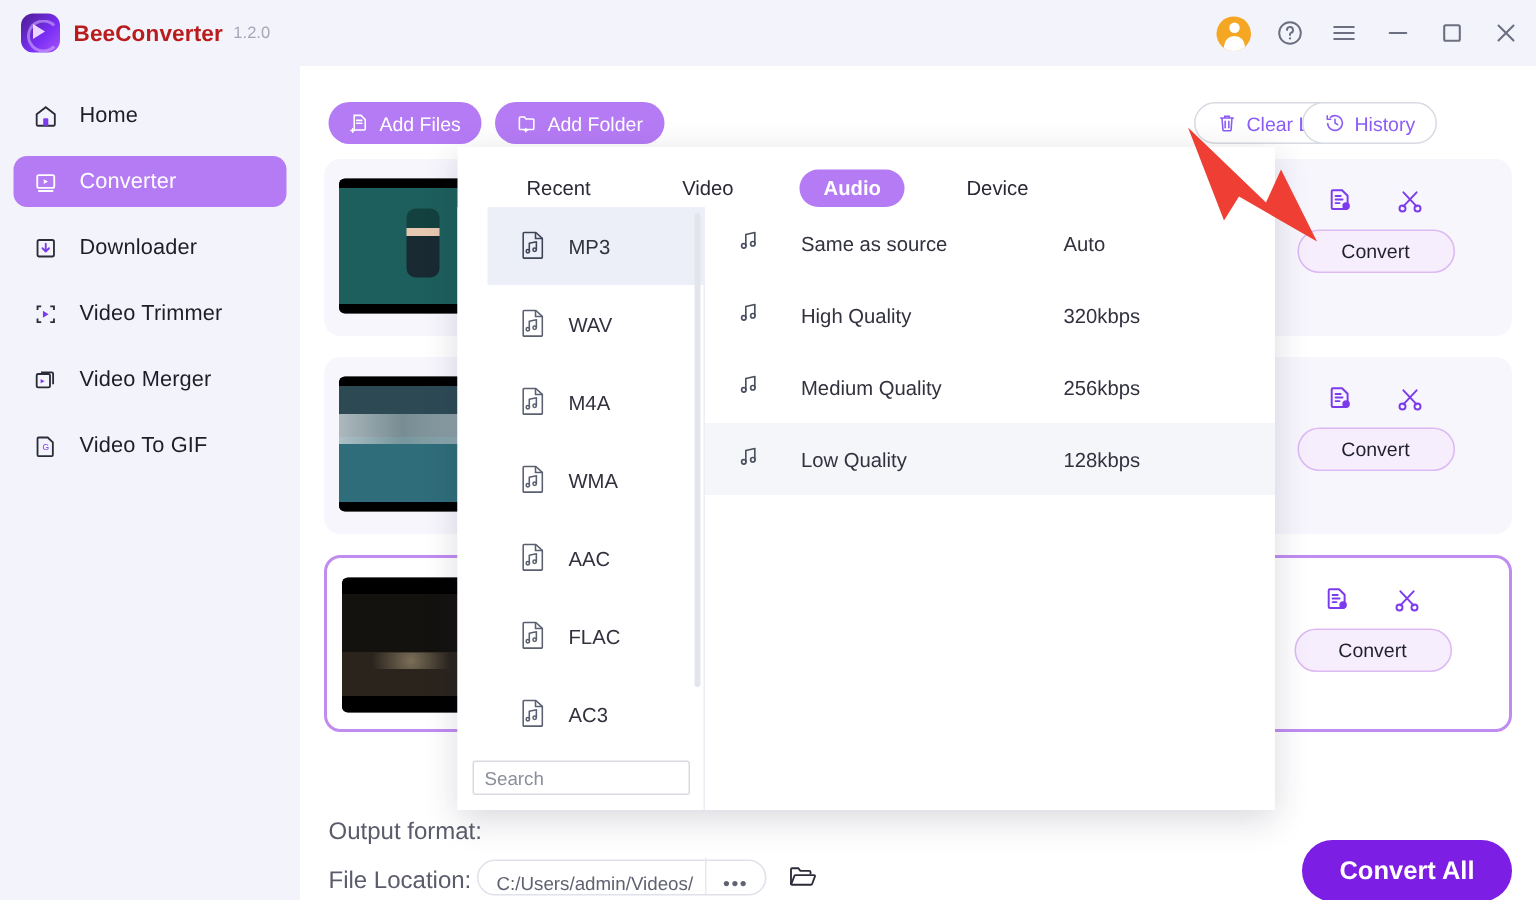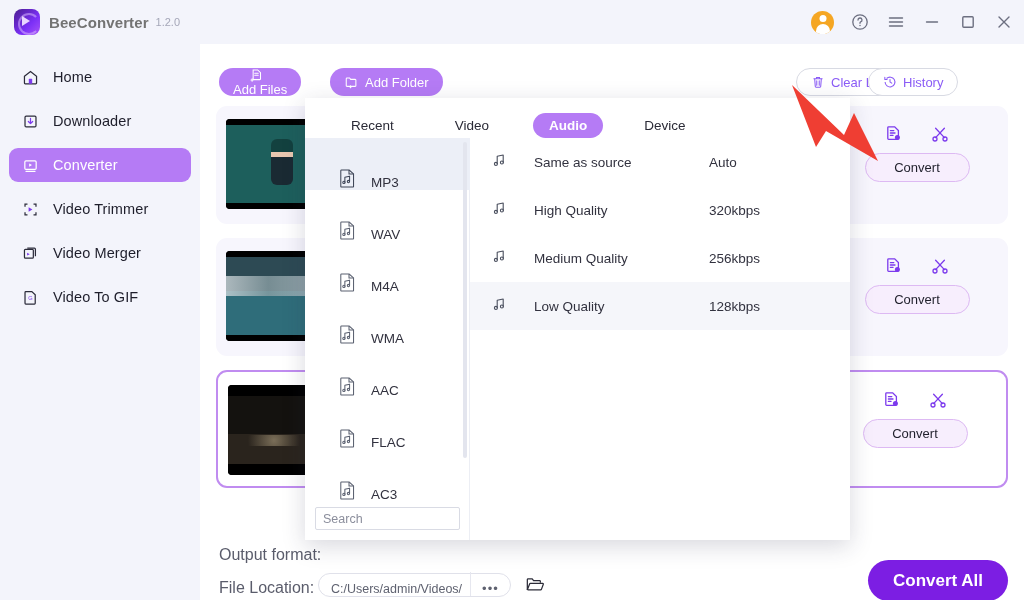--- a/index.html
+++ b/index.html
@@ -35,21 +35,21 @@
     border-top: 5px solid transparent;
     border-bottom: 5px solid transparent;
   }
   .logo::before {
     content: ""; position: absolute; left: 4px; top: 4px;
     width: 18px; height: 18px; border-radius: 50%;
     border: 2px solid rgba(216,180,254,.55);
     border-right-color: transparent;
   }
   .app-title {
-    font-size: 15px; font-weight: bold; color: #737373;
+    font-size: 15px; font-weight: bold; color: #b91c1c;
     margin-left: 9px; letter-spacing: .1px;
   }
   .app-version { font-size: 11px; color: #a5a7b8; margin-left: 7px; }
 
   .winctrls {
     position: absolute; right: 10px; top: 0; height: 44px;
     display: flex; align-items: center; gap: 16px;
   }
   .avatar {
     width: 23px; height: 23px; border-radius: 50%;
@@ -111,21 +111,21 @@
   .pill-btn {
     position: absolute; display: inline-flex; align-items: center;
     height: 28px; border-radius: 14px; padding: 0 14px;
     font-size: 13px; cursor: pointer; white-space: nowrap;
   }
   .pill-purple { background: #b57bf5; color: #fff; font-weight: normal; }
   .pill-white {
     background: #fff; color: #8b5cf6; border: 1px solid #d8dae3;
   }
   .pill-btn .bi { margin-right: 6px; display: flex; align-items: center; }
-  #btn-add-files  { left: 19px; top: 24px; flex-direction: column; }
+  #btn-add-files  { left: 19px; top: 24px; }
   #btn-add-folder { left: 130px; top: 24px; }
   #btn-clear-list { left: 596px; top: 24px; }
   #btn-history    { left: 668px; top: 24px; }
 
   
   .cards { position: absolute; left: 0; top: 56px; width: 824px; height: 440px; }
   .card {
     position: absolute; left: 16px; width: 792px; height: 118px;
     border-radius: 11px; background: #f7f6fd;
   }
@@ -212,22 +212,22 @@
   #tab-video  { margin-right: 28px; }
   #tab-audio  { margin-right: 25px; }
 
   .dd-body { position: absolute; top: 40px; left: 0; width: 545px; height: 402px; display: flex; }
   .fmt-col {
     width: 165px; height: 402px; position: relative;
     background: #fff; border-right: 1px solid #eceef4;
   }
   .fmt-scroll { position: absolute; top: 0; left: 0; width: 165px; height: 362px; overflow: hidden; }
   .fmt-item {
-    display: flex; align-items: flex-end; height: 52px;
-    padding-left: 34px; cursor: pointer;
+    display: flex; align-items: center; height: 52px;
+    padding-left: 22px; cursor: pointer; margin-left: 20px;
   }
   .fmt-item.active { background: #eceff7; }
   .fmt-ico { width: 18px; height: 22px; flex: 0 0 auto; color: #5a6070; }
   .fmt-item.active .fmt-ico { color: #3d4456; }
   .fmt-label { font-size: 13.5px; color: #32323f; margin-left: 14px; }
   .fmt-scrollbar {
     position: absolute; right: 2px; top: 4px;
     width: 4px; height: 316px; border-radius: 2px; background: #e3e5ee;
     cursor: pointer;
   }
@@ -304,39 +304,39 @@
     <div class="nav-item">
       <span class="nav-ico">
         <svg width="17" height="17" viewBox="0 0 18 18" fill="none" stroke="currentColor" stroke-width="1.3">
           <path d="M2.6 7.6L9 2.6l6.4 5v7.3a.8.8 0 0 1-.8.8H3.4a.8.8 0 0 1-.8-.8z"></path>
           <rect x="7.2" y="10.4" width="3.6" height="5.3" rx=".6" fill="#7c3aed" stroke="none"></rect>
         </svg>
       </span>
       <span class="nav-label">Home</span>
     </div>
 
-    <div class="nav-item">
-      <span class="nav-ico">
-        <svg width="17" height="17" viewBox="0 0 18 18" fill="none" stroke="currentColor" stroke-width="1.3">
-          <rect x="3.2" y="3.2" width="11.6" height="11.6" rx="1.2"></rect>
-          <path d="M9 5.8v5.4M6.7 9l2.3 2.3L11.3 9" stroke="#7c3aed" stroke-linecap="round" stroke-linejoin="round"></path>
-        </svg>
-      </span>
-      <span class="nav-label">Downloader</span>
-    </div>
-
     <div class="nav-item active">
       <span class="nav-ico">
         <svg width="17" height="17" viewBox="0 0 18 18" fill="none" stroke="currentColor" stroke-width="1.3">
           <rect x="3" y="4" width="12" height="9" rx="1.2"></rect>
           <path d="M7.6 6.8v3.4l3-1.7z" fill="currentColor" stroke="none"></path>
           <path d="M4.2 15.2h9.6" stroke-linecap="round"></path>
         </svg>
       </span>
       <span class="nav-label">Converter</span>
+    </div>
+
+    <div class="nav-item">
+      <span class="nav-ico">
+        <svg width="17" height="17" viewBox="0 0 18 18" fill="none" stroke="currentColor" stroke-width="1.3">
+          <rect x="3.2" y="3.2" width="11.6" height="11.6" rx="1.2"></rect>
+          <path d="M9 5.8v5.4M6.7 9l2.3 2.3L11.3 9" stroke="#7c3aed" stroke-linecap="round" stroke-linejoin="round"></path>
+        </svg>
+      </span>
+      <span class="nav-label">Downloader</span>
     </div>
 
     <div class="nav-item">
       <span class="nav-ico">
         <svg width="17" height="17" viewBox="0 0 18 18" fill="none" stroke="currentColor" stroke-width="1.3">
           <path d="M3.2 6V3.4h2.6M12.2 3.4h2.6V6M14.8 12v2.6h-2.6M5.8 14.6H3.2V12"></path>
           <path d="M7 6.6v4.8l4-2.4z" fill="#7c3aed" stroke="none"></path>
         </svg>
       </span>
       <span class="nav-label">Video Trimmer</span>

